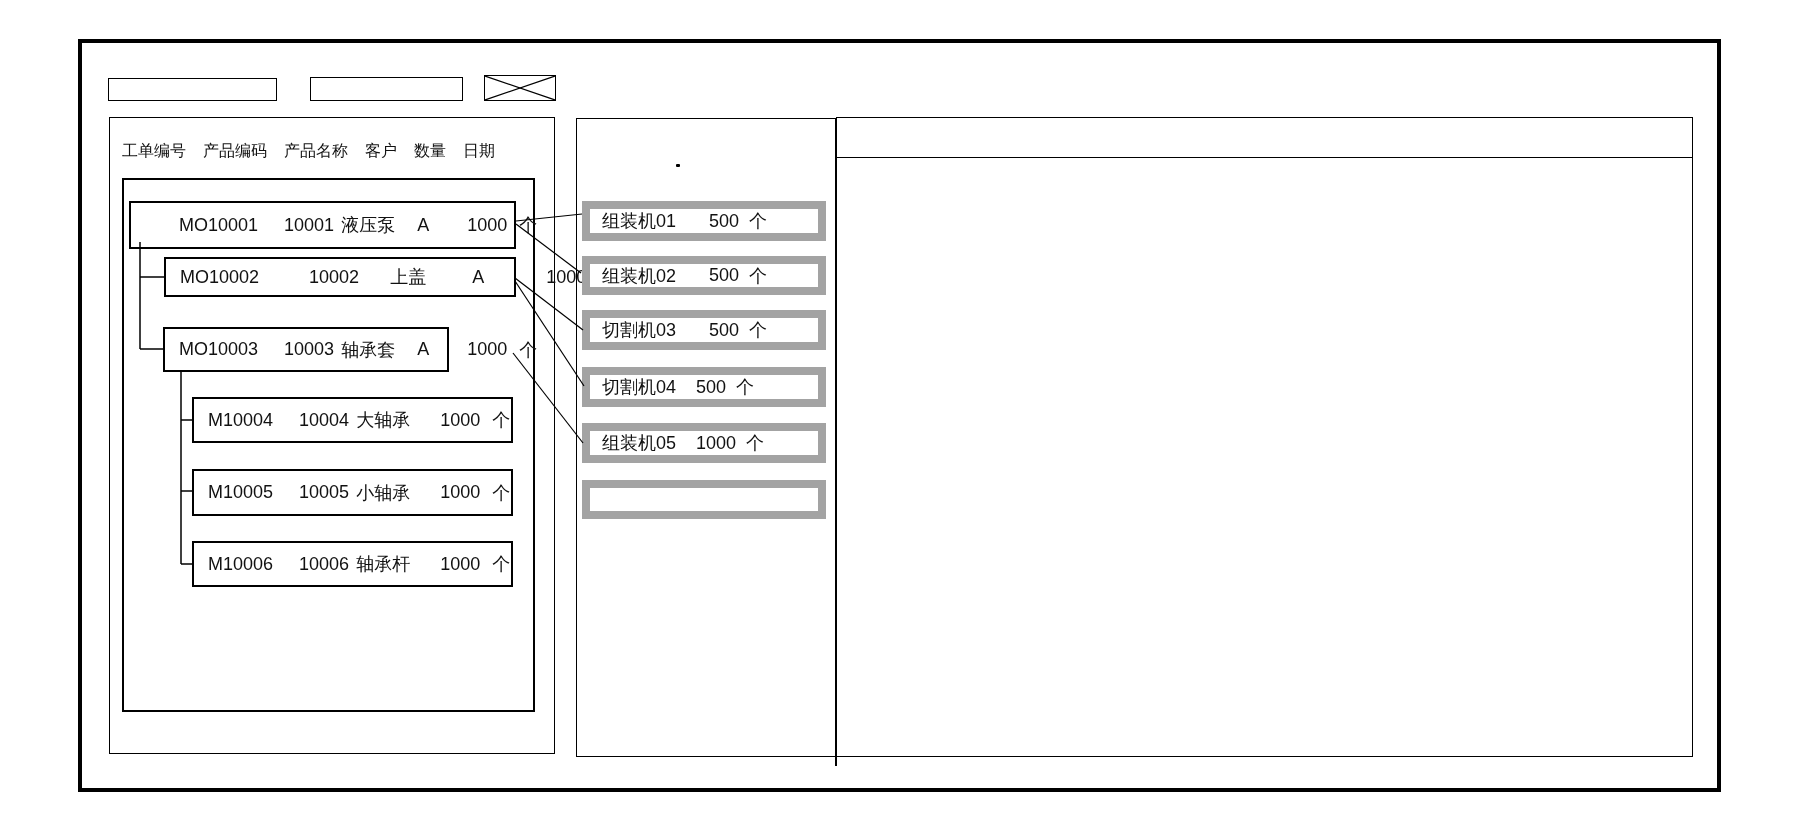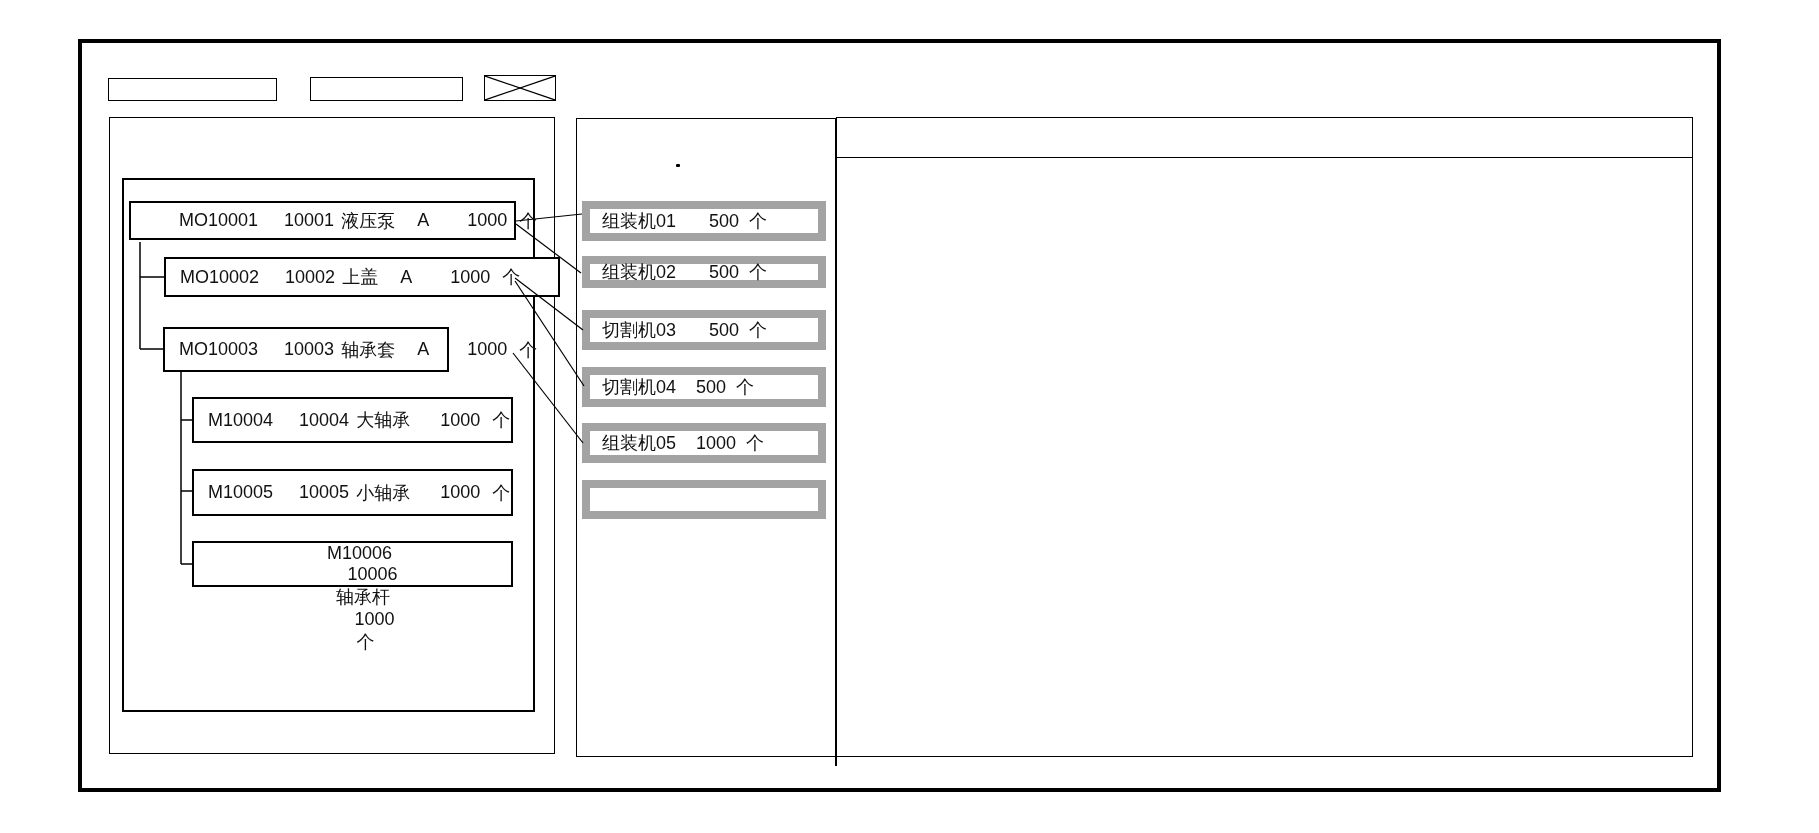--- a/index.html
+++ b/index.html
@@ -13,39 +13,39 @@
   .close-box{left:484px;top:75px;width:72px;height:26px;border:1.5px solid #000;}
   .close-box svg{display:block;width:100%;height:100%;}
 
   .left-panel{left:109px;top:117px;width:446px;height:637px;border:1.6px solid #000;}
   .col-headers{left:122px;top:139px;height:24px;display:flex;align-items:center;gap:17px;
                font-size:16px;white-space:nowrap;}
   .tree-container{left:122px;top:178px;width:413px;height:534px;border:2px solid #000;}
 
   .node{border:2px solid #000;background:#fff;display:flex;align-items:center;
         padding-left:14px;font-size:18px;white-space:nowrap;}
-  .b1{left:129px;top:201px;width:387px;height:39px;padding-left:48px;}
-  .b2{left:164px;top:257px;width:396px;height:40px;}
+  .b1{left:129px;top:201px;width:387px;height:48px;padding-left:48px;}
+  .b2{left:164px;top:257px;width:352px;height:40px;gap:24px;}
   .b3{left:163px;top:327px;width:286px;height:45px;}
   .b4{left:192px;top:397px;width:321px;height:46px;align-items:center;}
   .b5{left:192px;top:469px;width:321px;height:47px;}
-  .b6{left:192px;top:541px;width:321px;height:46px;flex-direction:column;}
+  .b6{left:192px;top:541px;width:321px;height:46px;}
   .node .code{margin-left:26px;}
   .node .pname{margin-left:7px;}
   .node .cust{margin-left:22px;}
   .node .qty{margin-left:38px;}
   .node .qty2{margin-left:30px;}
   .node .unit{margin-left:12px;}
 
   .machine-panel{left:576px;top:118px;width:260px;height:639px;border:1.6px solid #000;}
   .dot{left:676px;top:164px;width:4px;height:3px;background:#000;border-radius:1px;}
   .machine{left:582px;width:244px;border:8px solid #a3a3a3;background:#fff;display:flex;
            align-items:center;padding-left:12px;font-size:18px;white-space:nowrap;}
   .m1{top:201px;height:40px;}
-  .m2{top:256px;height:32px;}
+  .m2{top:256px;height:39px;}
   .m3{top:310px;height:40px;}
   .m4{top:367px;height:40px;}
   .m5{top:423px;height:40px;}
   .m6{top:480px;height:39px;}
   .machine .mqty{margin-left:33px;}
   .machine .munit{margin-left:10px;}
 
   .right-panel{left:836px;top:117px;width:857px;height:640px;border:1.6px solid #000;}
   .right-strip{position:absolute;left:0;top:0;width:100%;height:40px;
                border-bottom:1.6px solid #000;box-sizing:border-box;}
@@ -62,20 +62,28 @@
   <div class="abs toolbar-rect tf1"></div>
   <div class="abs toolbar-rect tf2"></div>
   <div class="abs close-box">
     <svg viewBox="0 0 72 26" preserveAspectRatio="none">
       <line x1="0" y1="0" x2="72" y2="26" stroke="#000" stroke-width="1.3"></line>
       <line x1="0" y1="26" x2="72" y2="0" stroke="#000" stroke-width="1.3"></line>
     </svg>
   </div>
 
   <div class="abs left-panel"></div>
+  <div class="abs col-headers">
+    <span>工单编号</span>
+    <span>产品编码</span>
+    <span>产品名称</span>
+    <span>客户</span>
+    <span>数量</span>
+    <span>日期</span>
+  </div>
   <div class="abs tree-container"></div>
 
   <div class="abs node b1">
     <span>MO10001</span>
     <span class="code">10001</span>
     <span class="pname">液压泵</span>
     <span class="cust">A</span>
     <span class="qty">1000</span>
     <span class="unit">个</span>
   </div>

